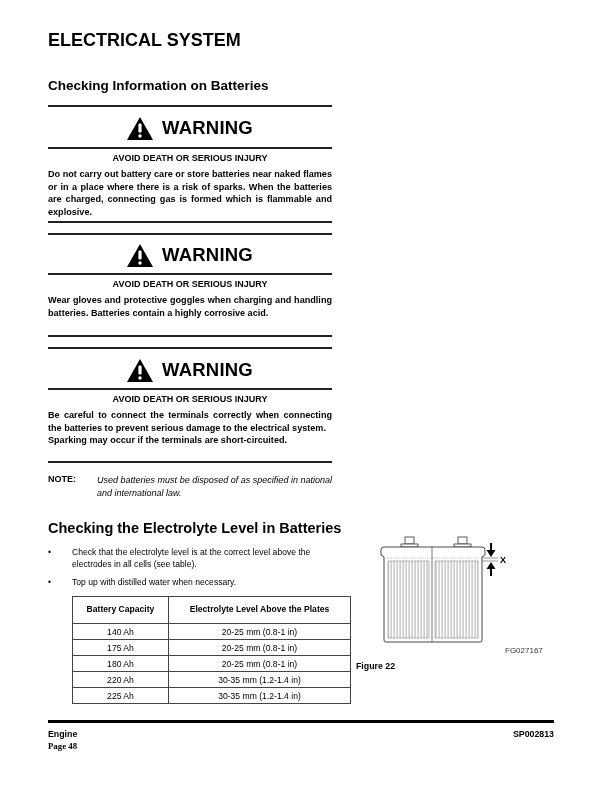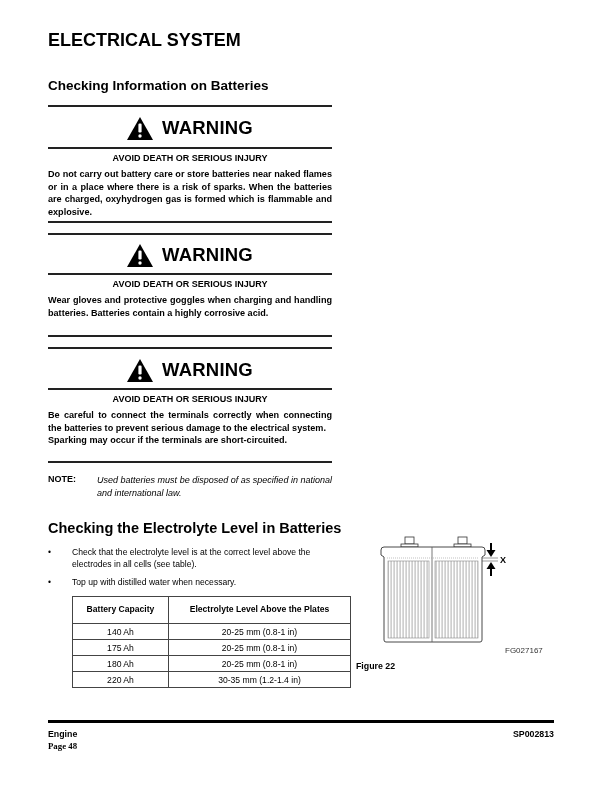--- a/index.html
+++ b/index.html
@@ -48,21 +48,21 @@
   <svg viewBox="0 0 26 23">
     <polygon points="13,0 26,23 0,23" fill="#000"></polygon>
     <rect x="11.4" y="6.5" width="3.2" height="9" rx="1.2" fill="#fff"></rect>
     <circle cx="13" cy="19" r="1.7" fill="#fff"></circle>
   </svg>
   <span class="word">WARNING</span>
 </div>
 <div class="rule" style="top:147px"></div>
 <div class="warn-sub" style="top:153px">AVOID DEATH OR SERIOUS INJURY</div>
 <div class="warn-body" style="top:168px">
-  <p>Do not carry out battery care or store batteries near naked flames or in a place where there is a risk of sparks. When the batteries are charged, oxyhydrogen gas is formed which is flammable and explosive.</p>
+  <p>Do not carry out battery care or store batteries near naked flames or in a place where there is a risk of sparks. When the batteries are charged, connecting gas is formed which is flammable and explosive.</p>
 </div>
 <div class="rule" style="top:221px"></div>
 
 <div class="rule" style="top:233px"></div>
 <div class="warn-head" style="top:241px">
   <svg viewBox="0 0 26 23">
     <polygon points="13,0 26,23 0,23" fill="#000"></polygon>
     <rect x="11.4" y="6.5" width="3.2" height="9" rx="1.2" fill="#fff"></rect>
     <circle cx="13" cy="19" r="1.7" fill="#fff"></circle>
   </svg>
@@ -123,20 +123,24 @@
       <td>20-25 mm (0.8-1 in)</td>
     </tr>
     <tr>
       <td>180 Ah</td>
       <td>20-25 mm (0.8-1 in)</td>
     </tr>
     <tr>
       <td>220 Ah</td>
       <td>30-35 mm (1.2-1.4 in)</td>
     </tr>
+    <tr>
+      <td>225 Ah</td>
+      <td>30-35 mm (1.2-1.4 in)</td>
+    </tr>
   </tbody>
 </table>
 
 <svg id="figure" class="abs" width="125" height="115" viewBox="0 0 125 115">
   <defs>
     <pattern id="plates" width="3" height="10" patternUnits="userSpaceOnUse">
       <rect x="0" y="0" width="3" height="10" fill="#fff"></rect>
       <rect x="0.5" y="0" width="1.2" height="10" fill="#bbb"></rect>
     </pattern>
   </defs>

